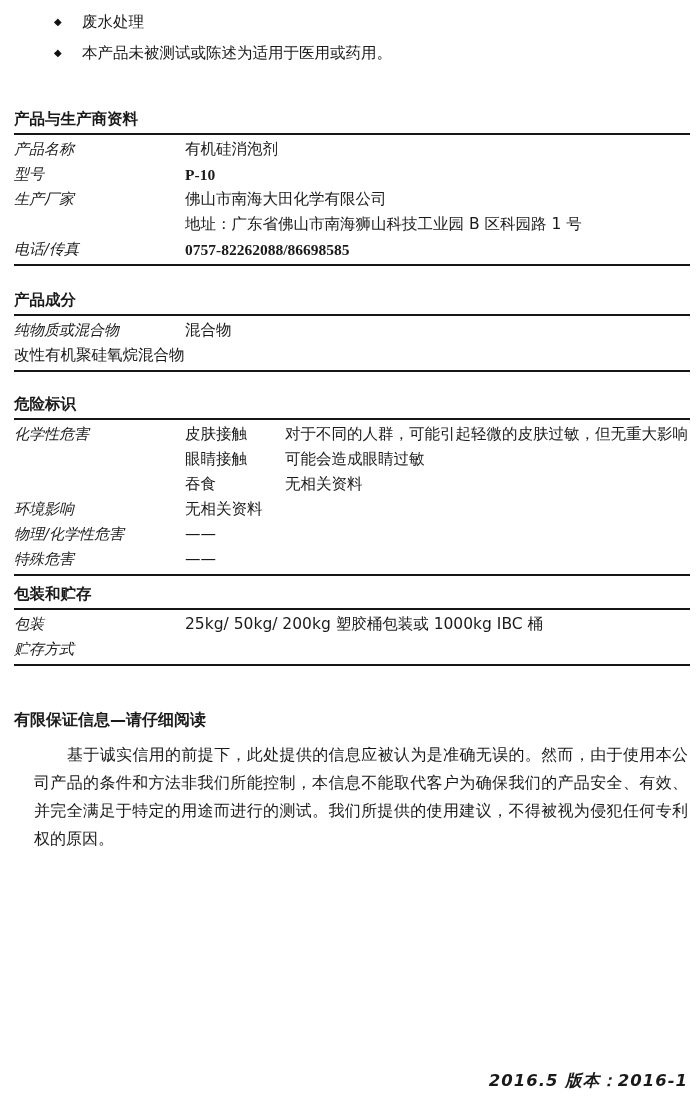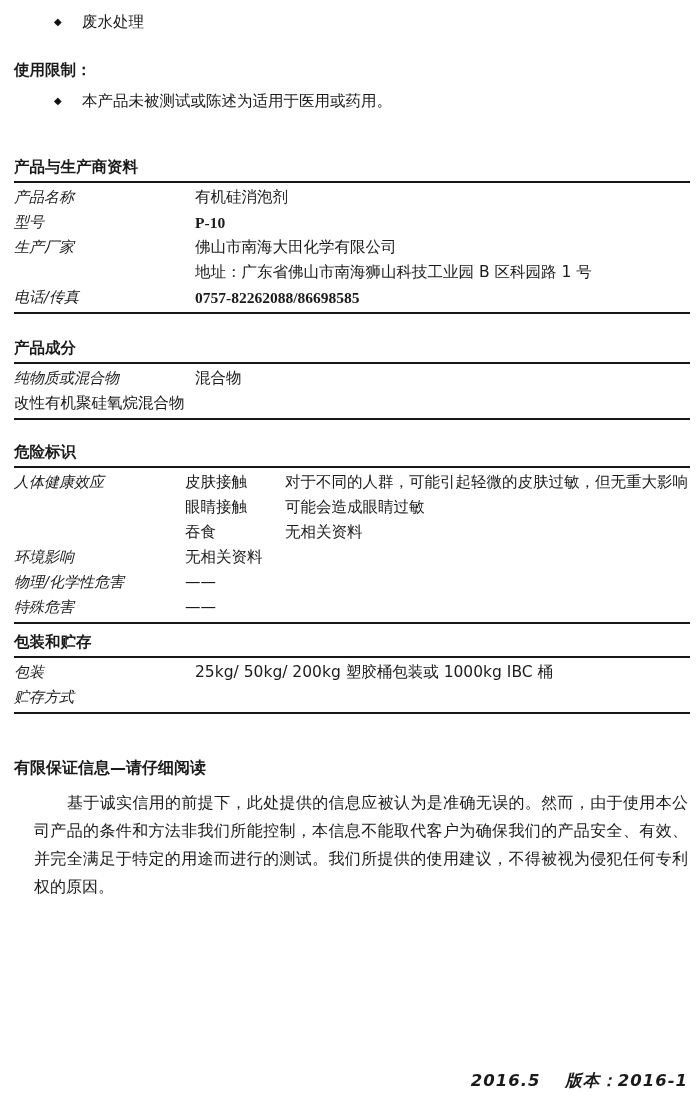--- a/index.html
+++ b/index.html
@@ -41,21 +41,21 @@
   .sec1 .section-title { margin-top: 46px; }
   .sec2 .section-title { margin-top: 24px; }
   .sec3 .section-title { margin-top: 22px; }
   .sec4 .section-title { margin-top: 8px; }
 
   .tbl {
     border-top: 2.5px solid #161616;
     border-bottom: 2.5px solid #161616;
     padding: 2px 0;
   }
-  .tbl-row { display: grid; grid-template-columns: 171px 1fr; line-height: 25px; gap: 10px; }
+  .tbl-row { display: grid; grid-template-columns: 171px 1fr; line-height: 25px; }
   .hz-row  { display: grid; grid-template-columns: 171px 100px 1fr; line-height: 25px; }
   .lbl {
     font-family: "DejaVu Serif", "Liberation Serif", serif;
     font-style: italic;
     font-size: 15px;
   }
   .val { font-family: "DejaVu Sans", "Liberation Sans", sans-serif; }
   .val.strong { font-weight: bold; font-family: Liberation Serif, serif; }
   .sub { font-family: "DejaVu Sans", "Liberation Sans", sans-serif; }
   .desc { font-family: "DejaVu Sans", "Liberation Sans", sans-serif; text-align: justify; padding-right: 2px; }
@@ -81,33 +81,32 @@
   .footer {
     position: absolute;
     right: 12px;
     bottom: 12px;
     font-weight: bold;
     font-style: italic;
     font-size: 16.5px;
     font-family: "DejaVu Sans", "Liberation Sans", sans-serif;
     letter-spacing: 1px;
   }
-  .footer .date { margin-right: 18px; }
+  .footer .date { }
 </style>
 </head>
 <body>
 
 <div class="page">
 
   <div class="bullet-row">
     <span class="diamond">◆</span>
     <span class="bullet-text">废水处理</span>
   </div>
 
-  <div class="subheading">使用限制：</div>
 
   <div class="bullet-row second">
     <span class="diamond">◆</span>
     <span class="bullet-text">本产品未被测试或陈述为适用于医用或药用。</span>
   </div>
 
   <div class="section sec1">
     <div class="section-title">产品与生产商资料</div>
     <div class="tbl">
       <div class="tbl-row">
@@ -143,21 +142,21 @@
       <div class="tbl-row">
         <span class="val">改性有机聚硅氧烷混合物</span>
       </div>
     </div>
   </div>
 
   <div class="section sec3">
     <div class="section-title">危险标识</div>
     <div class="tbl">
       <div class="hz-row">
-        <span class="lbl">人体健康效应</span>
+        <span class="lbl">化学性危害</span>
         <span class="sub">皮肤接触</span>
         <span class="desc">对于不同的人群，可能引起轻微的皮肤过敏，但无重大影响</span>
       </div>
       <div class="hz-row">
         <span class="lbl"></span>
         <span class="sub">眼睛接触</span>
         <span class="desc">可能会造成眼睛过敏</span>
       </div>
       <div class="hz-row">
         <span class="lbl"></span>

